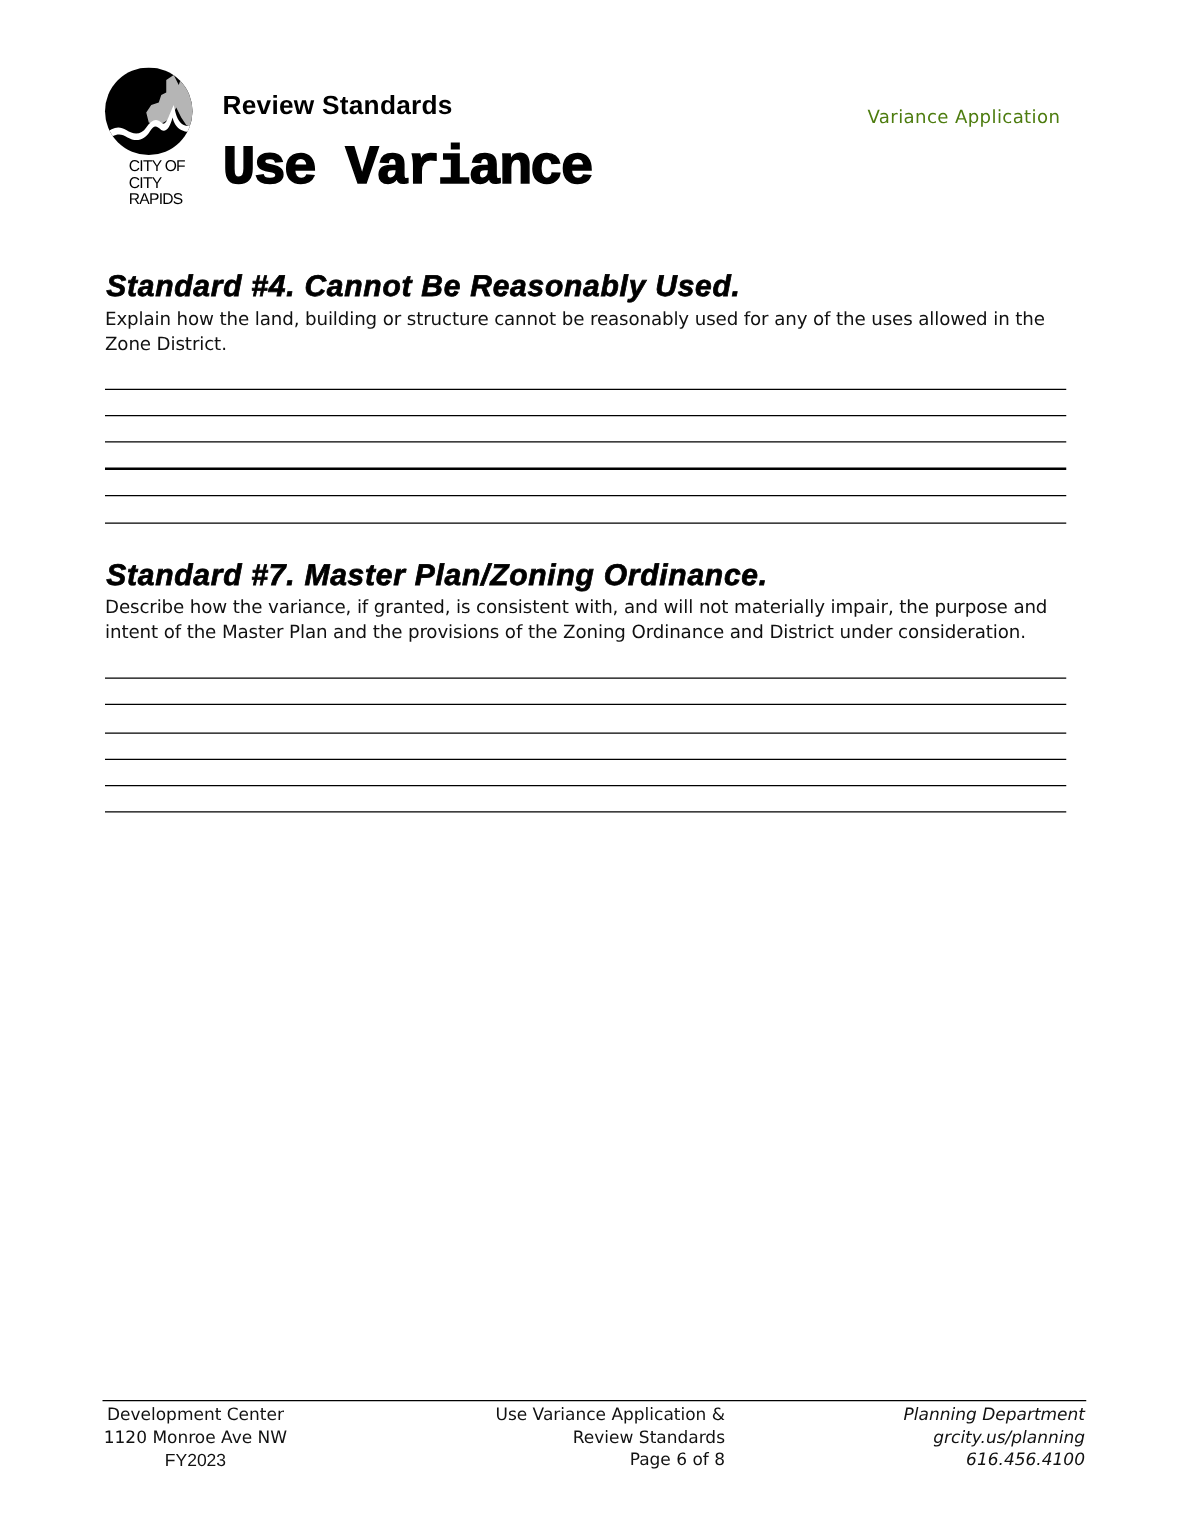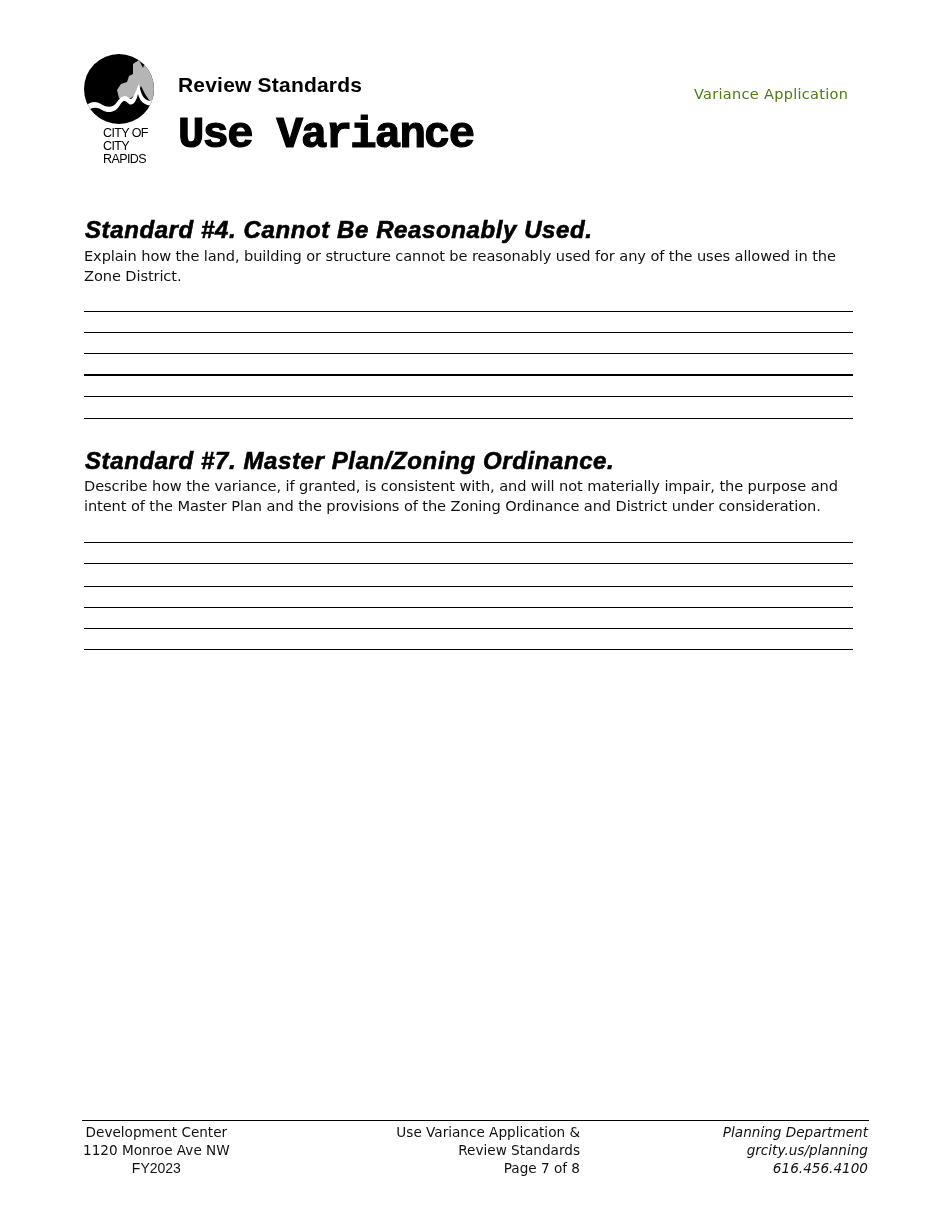--- a/index.html
+++ b/index.html
@@ -72,19 +72,19 @@
 
 <div class="abs footer-rule"></div>
 <div class="abs foot foot-left">
   <span>Development Center</span>
   <span>1120 Monroe Ave NW</span>
   <span class="fy">FY2023</span>
 </div>
 <div class="abs foot foot-center">
   <span>Use Variance Application &amp;</span>
   <span>Review Standards</span>
-  <span>Page 7 of 8</span>
+  <span>Page 6 of 8</span>
 </div>
 <div class="abs foot foot-right">
   <span>Planning Department</span>
   <span>grcity.us/planning</span>
   <span>616.456.4100</span>
 </div>
 
 </body></html>

